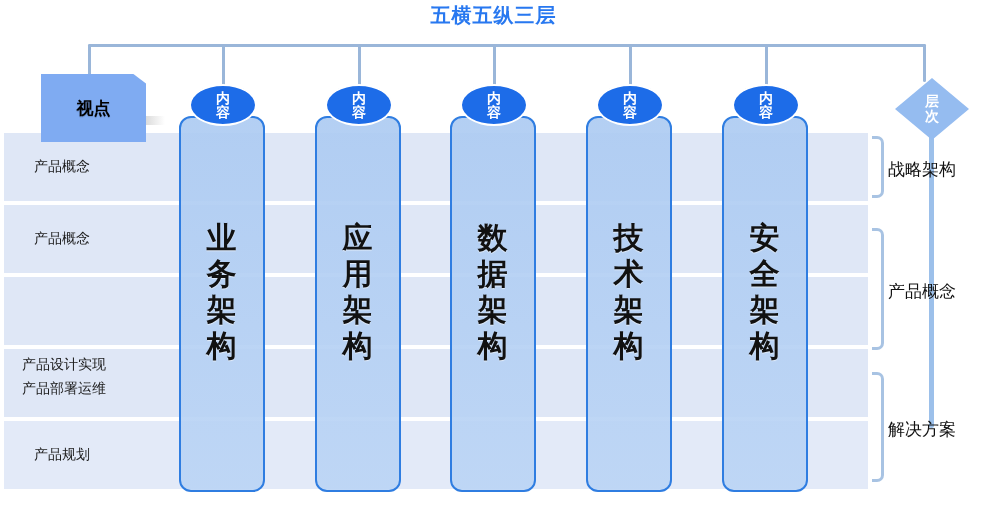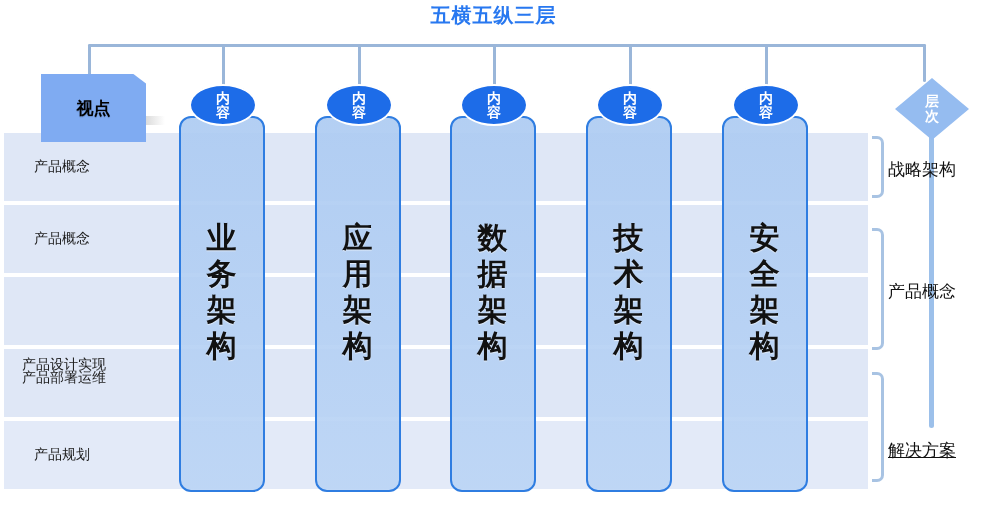--- a/index.html
+++ b/index.html
@@ -138,21 +138,21 @@
 
   <div class="row-label" style="left:34px;top:133px;">
     <span>产品概念</span>
   </div>
   <div class="row-label" style="left:34px;top:205px;">
     <span>产品概念</span>
   </div>
   <div class="row-label" style="left:22px;top:292px;margin-top:39px;">
     <span>产品设计实现</span>
   </div>
-  <div class="row-label" style="left:22px;top:344px;">
+  <div class="row-label" style="left:22px;top:355px;">
     <span>产品部署运维</span>
   </div>
   <div class="row-label" style="left:34px;top:421px;">
     <span>产品规划</span>
   </div>
 
   <div class="col-text" style="left:179px;top:220px;">
     <span>业</span>
     <span>务</span>
     <span>架</span>
@@ -230,17 +230,17 @@
   <div class="bracket" style="top:136px;height:62px;"></div>
   <div class="bracket" style="top:228px;height:122px;"></div>
   <div class="bracket" style="top:372px;height:110px;"></div>
 
   <div class="tier-label" style="top:158px;text-align:center;">
     <span>战略架构</span>
   </div>
   <div class="tier-label" style="top:280px;">
     <span>产品概念</span>
   </div>
-  <div class="tier-label" style="top:439px;text-decoration:underline;">
+  <div class="tier-label" style="top:418px;">
     <span>解决方案</span>
   </div>
 
 </div>
 
 </body></html>

